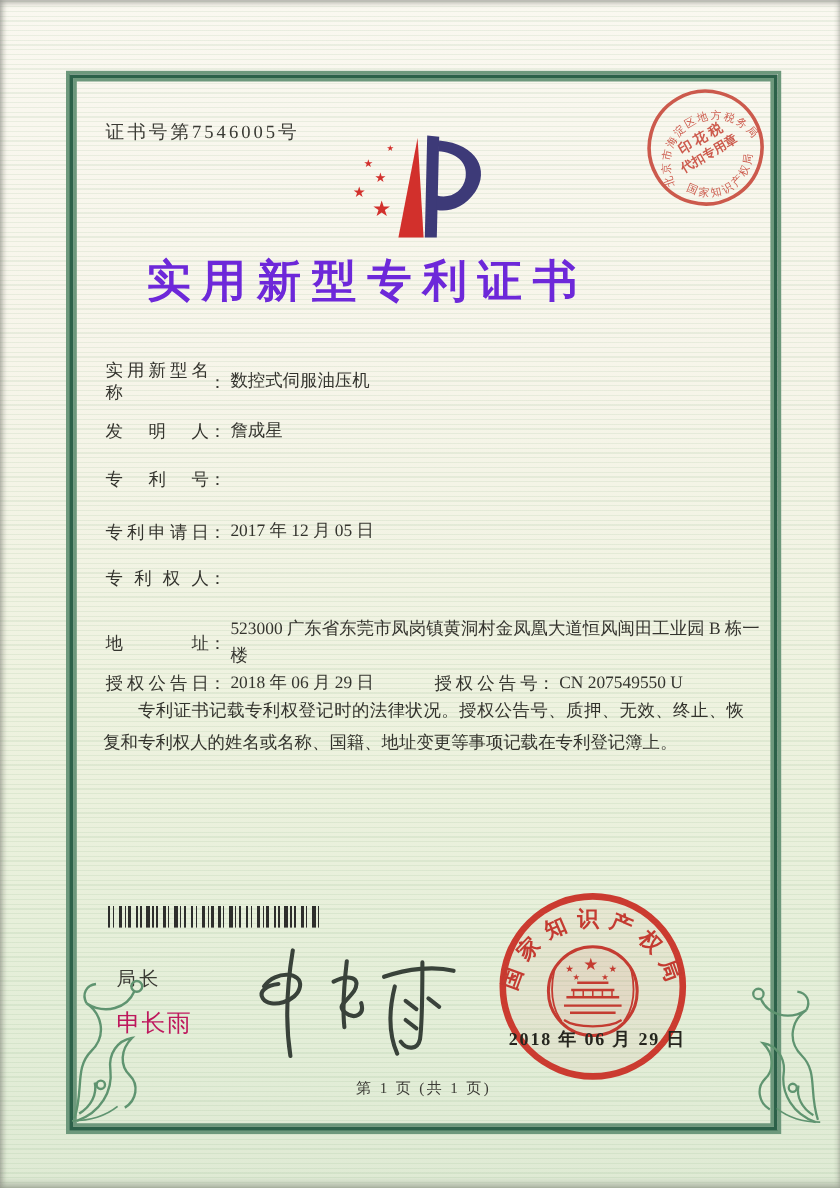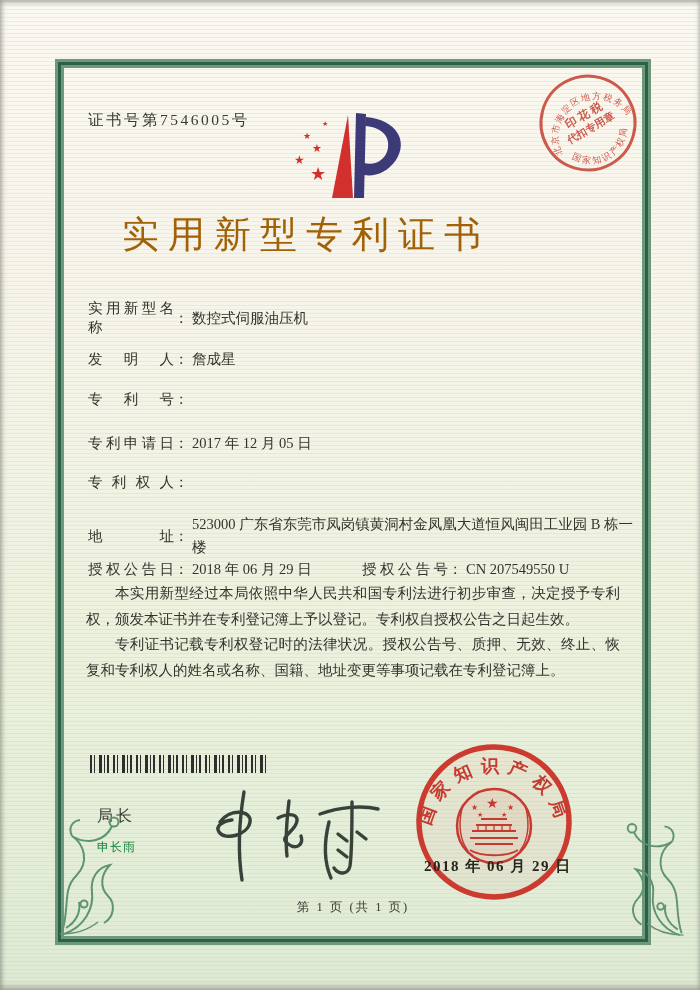--- a/index.html
+++ b/index.html
@@ -14,41 +14,41 @@
     box-shadow: inset 0 3px 4px rgba(120,120,115,.45), inset 0 -4px 5px rgba(110,115,105,.4), inset 3px 0 4px rgba(130,130,125,.25);
     color:#35352f;
   }
   .frame {
     position:absolute; left:58px; top:62px; width:590px; height:880px;
     border:3px solid #2c6149;
     box-shadow: 0 0 0 2px rgba(246,244,236,.0), 0 0 0 3px #6d987c, inset 0 0 0 2px rgba(246,244,236,0), inset 0 0 0 3px #6d987c;
     pointer-events:none;
   }
   .abs { position:absolute; }
-  .cert-number { left:88px; top:110px; font-size:15.5px; letter-spacing:2.5px; color:#3a3a34; }
+  .cert-number { left:88px; top:100px; font-size:15.5px; letter-spacing:2.5px; color:#3a3a34; }
   .logo { left:286px; top:108px; }
-  .title { left:0; top:210px; width:612px; text-align:center; font-size:37px; letter-spacing:9px; color:#a16207; font-weight:400; }
+  .title { left:0; top:210px; width:612px; text-align:center; font-size:37px; letter-spacing:9px; color:#6d28d9; font-weight:700; }
   .frow { left:88px; display:flex; align-items:center; font-size:14.5px; color:#34342e; }
   .flabel { display:inline-block; width:86px; text-align:justify; text-align-last:justify; }
   .fcolon { display:inline-block; width:15px; }
   .fvalue { display:inline-block; margin-left:3px; max-width:442px; line-height:23px; }
   .frow2 { left:362px; }
   .paras { left:86px; top:581px; width:534px; font-size:14.5px; line-height:25.5px; text-align:justify; color:#33332d; }
   .paras p { text-indent:2em; margin:0; }
   .barcode {
     left:90px; top:755px; width:178px; height:18px;
     background: repeating-linear-gradient(90deg,
       #2e2e2c 0 2px, transparent 2px 4px,
       #2e2e2c 4px 5px, transparent 5px 9px,
       #2e2e2c 9px 12px, transparent 12px 14px,
       #2e2e2c 14px 15px, transparent 15px 17px,
       #2e2e2c 17px 19px, transparent 19px 23px);
   }
   .sig-title { left:97px; top:806px; font-size:16px; letter-spacing:3px; color:#3b3b35; font-family:Liberation Mono, monospace; }
-  .sig-name  { left:97px; top:839px; font-size:12px; letter-spacing:1px; color:#15803d; font-family:Liberation Mono, monospace; }
+  .sig-name  { left:97px; top:839px; font-size:20px; letter-spacing:1px; color:#be185d; font-family:Liberation Mono, monospace; }
   .seal-date { left:424px; top:857px; font-size:15px; letter-spacing:1.5px; color:#26261f; font-weight:bold; z-index:6; }
   .footer { left:0; top:899px; width:706px; text-align:center; font-size:12.5px; letter-spacing:2px; color:#3c3c36; }
   svg { display:block; }
 </style>
 </head>
 <body>
 
 <div class="frame"></div>
 
 <div class="abs cert-number">证书号第7546005号</div>
@@ -101,21 +101,20 @@
     <span class="fcolon">：</span>
   <span class="fvalue">2018 年 06 月 29 日</span>
 </div>
 <div class="abs frow frow2" style="top:558px">
   <span class="flabel">授权公告号</span>
     <span class="fcolon">：</span>
   <span class="fvalue">CN 207549550 U</span>
 </div>
 
 <div class="abs paras">
-  <p>本实用新型经过本局依照中华人民共和国专利法进行初步审查，决定授予专利权，颁发本证书并在专利登记簿上予以登记。专利权自授权公告之日起生效。</p>
   <p>专利证书记载专利权登记时的法律状况。授权公告号、质押、无效、终止、恢复和专利权人的姓名或名称、国籍、地址变更等事项记载在专利登记簿上。</p>
 </div>
 
 <div class="abs barcode"></div>
 
 <div class="abs sig-title">局长</div>
 <div class="abs sig-name">申长雨</div>
 <div class="abs" style="left:192px; top:786px; z-index:5">
   <svg width="200" height="100" viewBox="0 0 200 100" fill="none" stroke="#39423a" stroke-width="3.4" stroke-linecap="round">
     <path d="M52,6 C48,30 45,62 50,94"></path>

